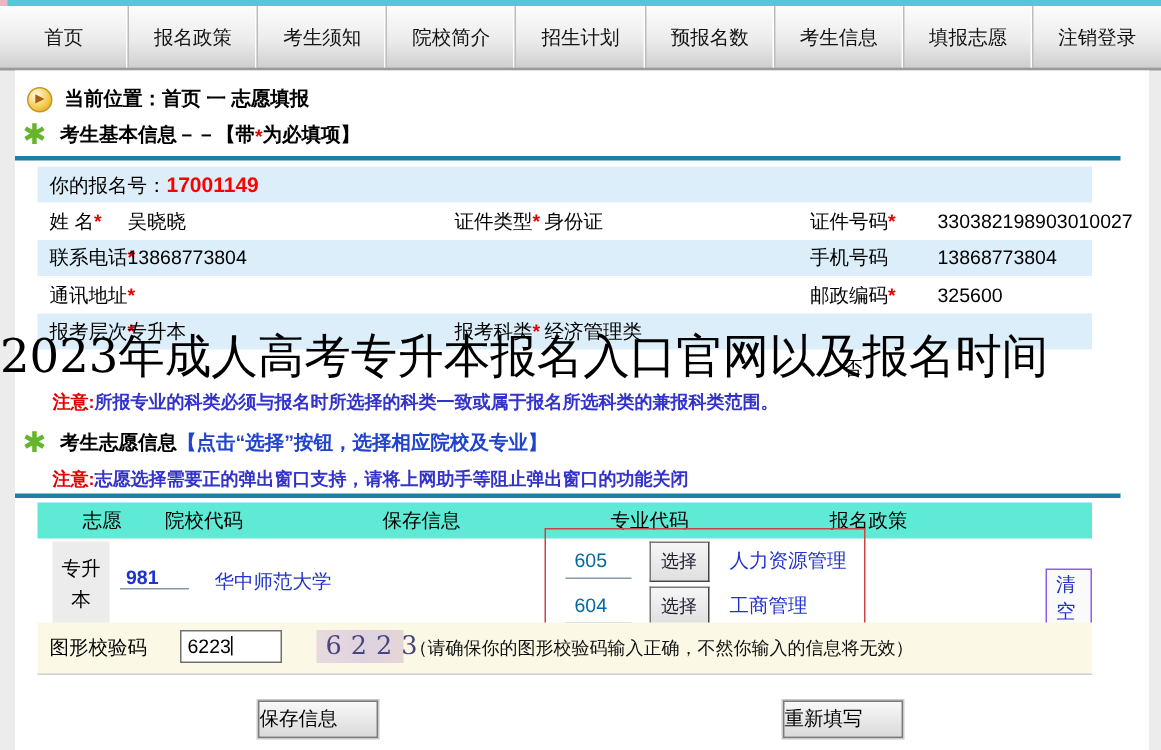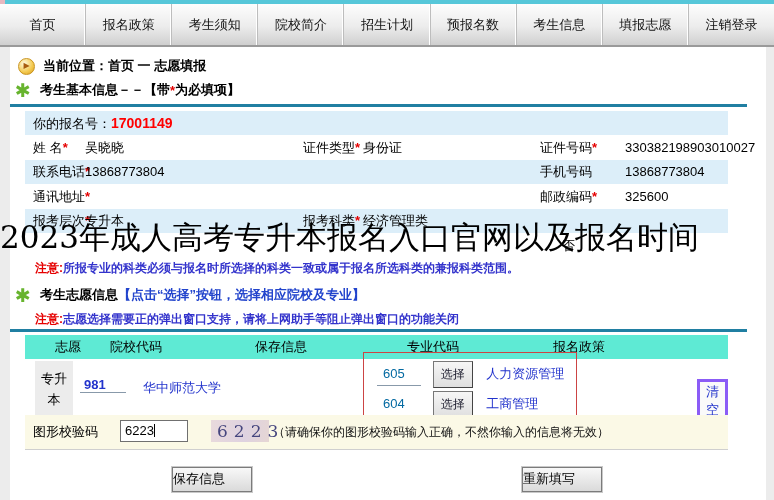--- a/index.html
+++ b/index.html
@@ -61,21 +61,21 @@
   .college{position:absolute;left:118px;top:20px;color:#2233cc;}
   .red-box{position:absolute;left:338px;top:-7px;width:212px;height:66px;border:1px solid #cc4444;}
   .mrow{position:absolute;left:352px;height:22px;line-height:22px;}
   .m0{top:2px;} .m1{top:32px;}
   .mcode{display:inline-block;width:38px;color:#0369a1;font-weight:normal;border-bottom:1px solid #8899aa;padding-left:6px;}
   .sel-btn{display:inline-block;margin-left:8px;padding:1px 7px 2px 7px;font-size:12px;color:#223;
     background:linear-gradient(#f6f6f6,#dfdfdf);border:1px solid #777;
     border-right-color:#444;border-bottom-color:#444;cursor:pointer;}
   .mname{color:#2233cc;margin-left:10px;}
   .clear-btn{position:absolute;left:672px;top:20px;padding:1px 6px 2px 6px;font-size:13px;
-    color:#2233cc;background:#fafafa;border:3px solid #8b5cf6;cursor:pointer;}
+    color:#2233cc;background:#fafafa;border:1px solid #8b5cf6;cursor:pointer;}
   
   .captcha-row{position:absolute;left:15px;top:368px;width:703px;height:34px;background:#fbf9e6;
     border-bottom:1px solid #cfcfcf;line-height:34px;font-size:13px;}
   .captcha-label{position:absolute;left:8px;}
   .captcha-input{position:absolute;left:95px;top:5px;width:62px;height:20px;background:#fff;
     border:1px solid #707070;line-height:20px;padding-left:4px;font-size:13px;cursor:text;}
   .caret{display:inline-block;width:1px;height:13px;background:#000;vertical-align:-2px;}
   .captcha-img{position:absolute;left:186px;top:5px;width:58px;height:22px;
     background:linear-gradient(100deg,#e9dadc,#ded2e0 60%,#e6d6d4);
     color:#46467e;font-family:"DejaVu Serif","Liberation Serif",serif;

